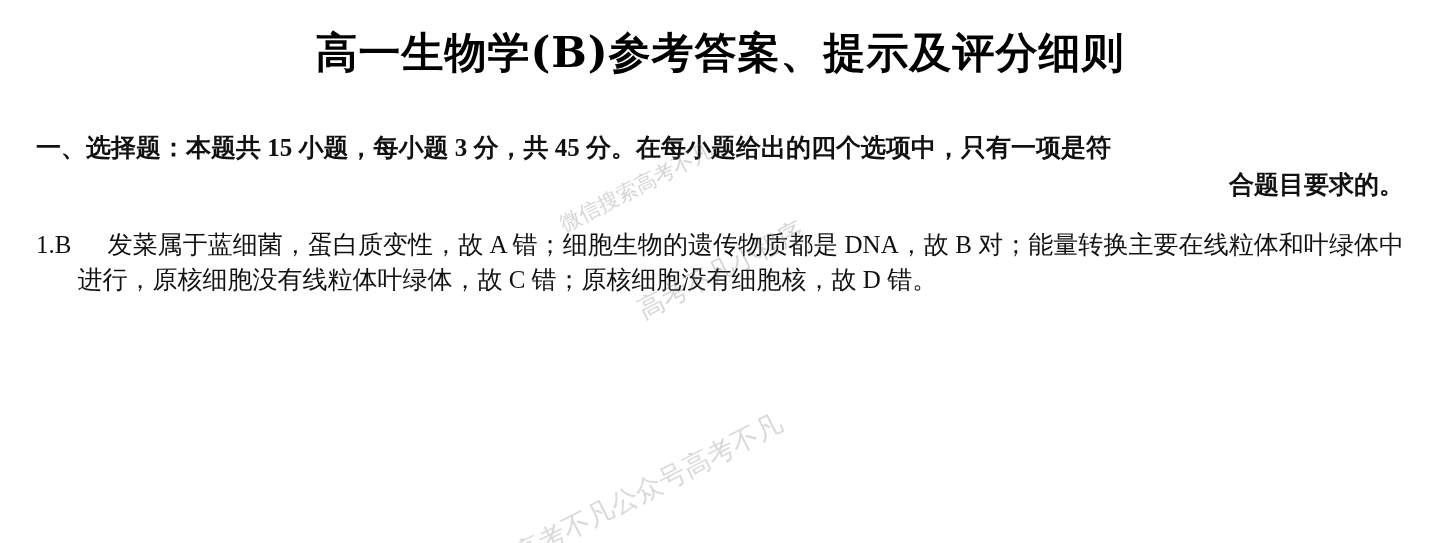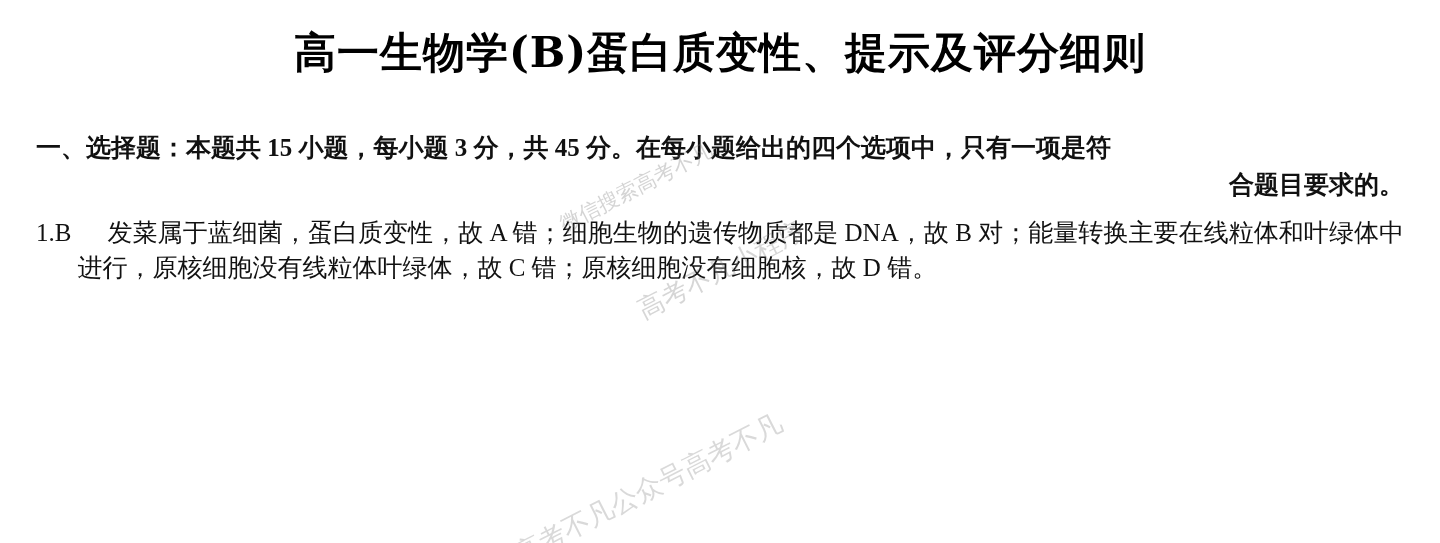--- a/index.html
+++ b/index.html
@@ -49,21 +49,21 @@
     display: block;
     padding-left: 34px;
     text-align: right;
   }
 
   .answer-block {
     display: flex;
     align-items: flex-start;
     font-size: 25px;
     line-height: 1.42;
-    margin-top: 12px;
+    margin-top: 24px;
   }
   .answer-num {
     flex: 0 0 auto;
     white-space: nowrap;
     padding-right: 6px;
   }
   .answer-text {
     flex: 1 1 auto;
     text-align: justify;
     text-justify: inter-ideograph;
@@ -105,21 +105,21 @@
     transform: rotate(-27deg);
     transform-origin: left top;
     color: rgba(120,120,120,0.28);
   }
 </style>
 </head>
 <body>
 
 <div class="page">
 
-  <h1 class="doc-title">高一生物学(B)蛋白质变性、提示及评分细则</h1>
+  <h1 class="doc-title">高一生物学(B)参考答案、提示及评分细则</h1>
 
   <div class="section-head">
     <span>一、选择题：本题共 15 小题，每小题 3 分，共 45 分。在每小题给出的四个选项中，只有一项是符</span>
     <span class="cont">合题目要求的。</span>
   </div>
 
   <div class="answer-block">
     <span class="answer-num">
       <span>1.</span><span>B</span>
     </span>

